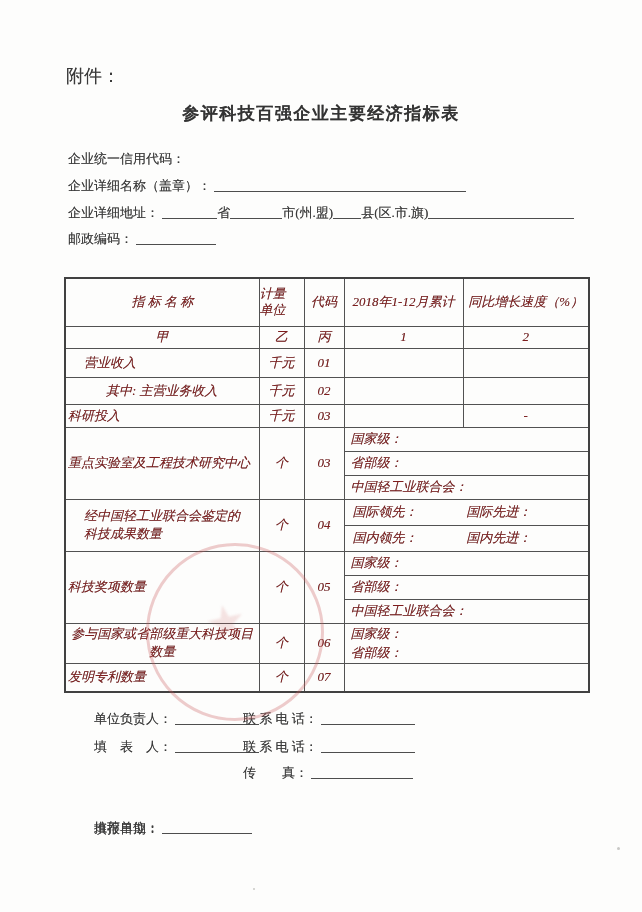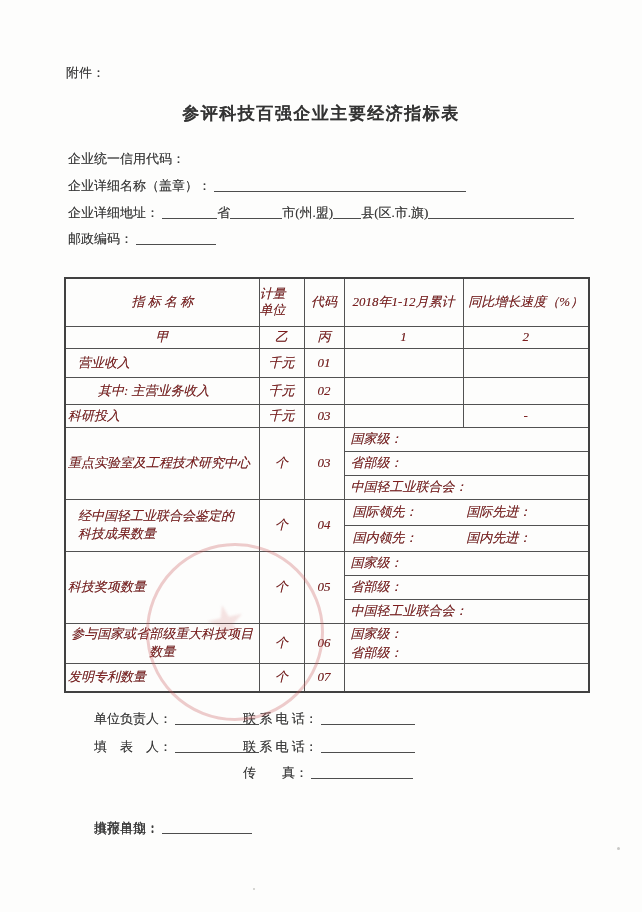--- a/index.html
+++ b/index.html
@@ -6,42 +6,42 @@
   html,body { width:642px; height:912px; }
   body {
     position:relative;
     background:#fdfdfc;
     font-family:"Liberation Serif","DejaVu Serif",serif;
     color:#3a3a3a;
     overflow:hidden;
   }
   .txt { text-shadow:0 0 0.6px rgba(70,70,70,.65); }
 
-  #attachment { position:absolute; left:66px; top:64px; font-size:13px; }
+  #attachment { position:absolute; left:66px; top:64px; font-size:18px; }
   #form-title { position:absolute; left:0; top:102px; width:642px; text-align:center;
                 font-size:17px; font-weight:bold; letter-spacing:1.5px; color:#333; }
 
   .fline { position:absolute; left:68px; font-size:13px; white-space:nowrap; }
   #line-credit { top:150px; }
   #line-name   { top:177px; }
   #line-addr   { top:204px; }
   #line-postal { top:230px; }
 
   .u { display:inline-block; border-bottom:1px solid #4d4d4d; height:13px;
        vertical-align:-2px; }
 
   
   #indicators-table { position:absolute; left:64px; top:277px; width:524px;
     border-collapse:collapse; table-layout:fixed; font-size:13px; color:#7f1d1d;
     border:2px solid #414141;font-style:italic; }
   #indicators-table td { border:1px solid #525252; vertical-align:middle;
     overflow:hidden; text-shadow:0 0 0.6px rgba(70,70,70,.6); }
   #indicators-table .c { text-align:center; }
-  #indicators-table .nm { padding-left:12px; }
-  #indicators-table .nm-indent { padding-left:32px; }
+  #indicators-table .nm { padding-left:18px; }
+  #indicators-table .nm-indent { padding-left:40px; }
   #indicators-table .nm-flush { padding-left:2px; }
   #indicators-table .sub { padding-left:6px; }
   tr.tr-header { height:48px; }
   tr.tr-key { height:22px; }
   tr.tr-key td { border-bottom:2px solid #414141; }
   tr.tr-r1 { height:29px; }
   tr.tr-r2 { height:27px; }
   tr.tr-r3 { height:23px; }
   tr.tr-sub { height:24px; }
   tr.tr-res { height:26px; }

